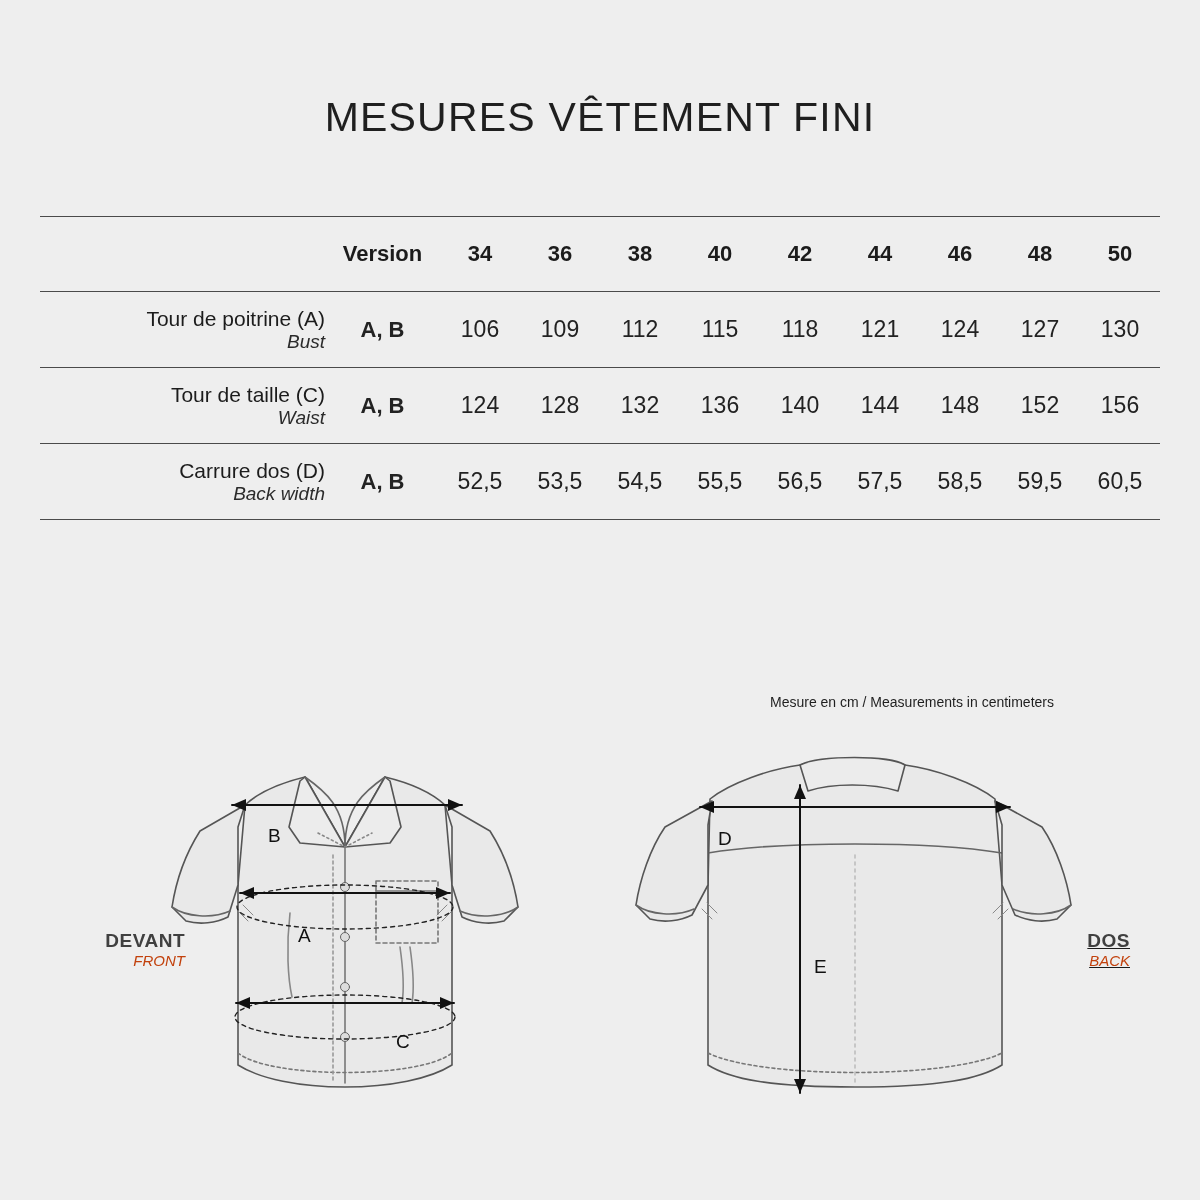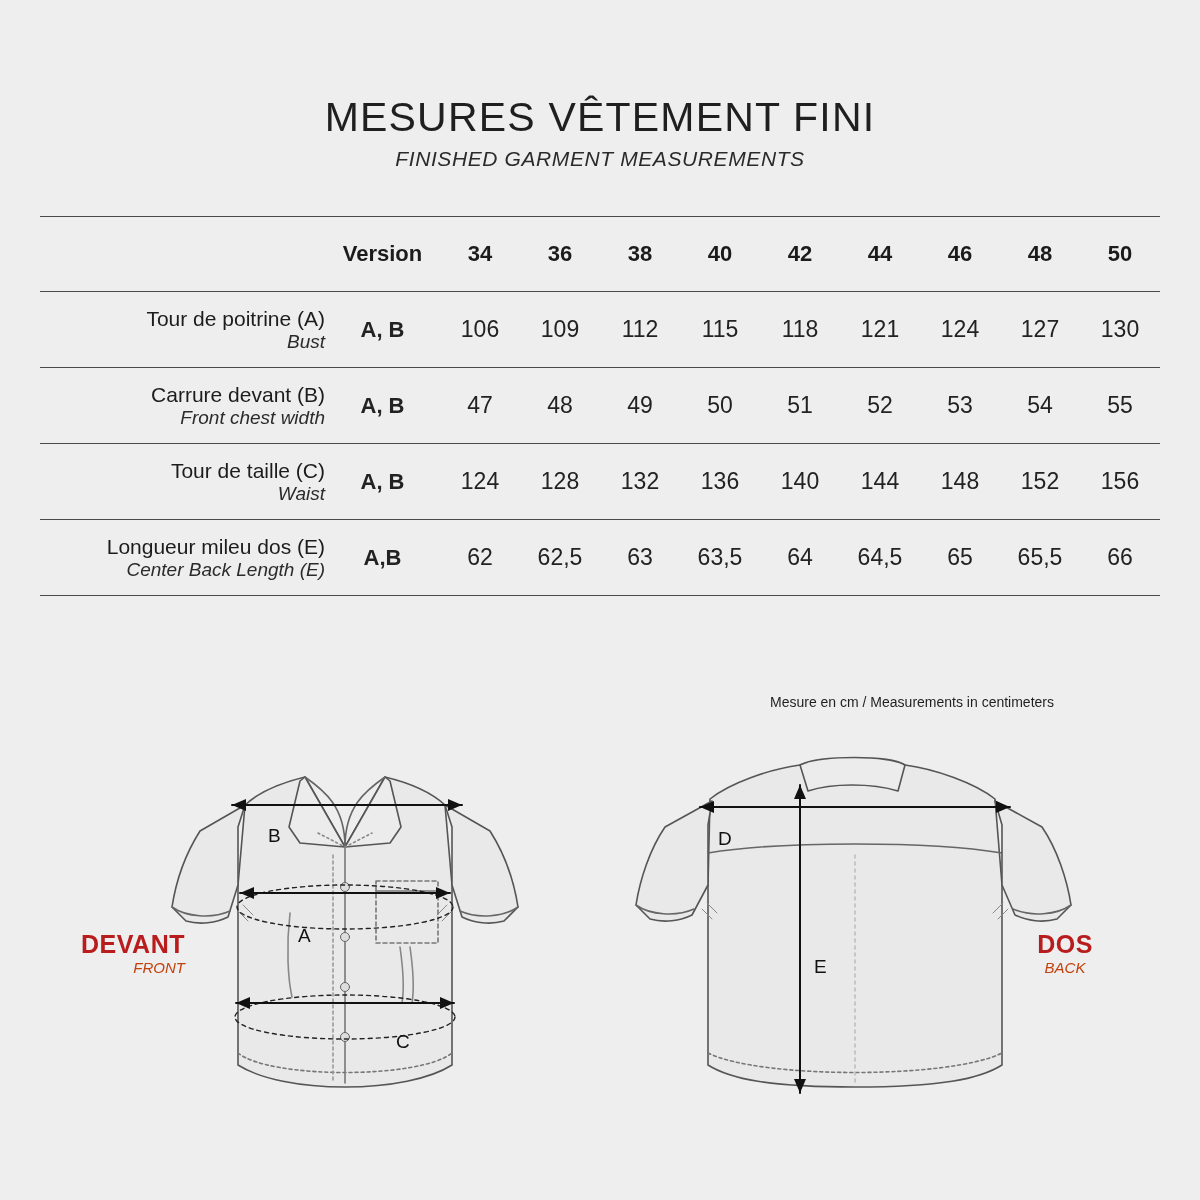--- a/index.html
+++ b/index.html
@@ -125,48 +125,47 @@
     left: 0;
     width: 1200px;
     height: 420px;
   }
   .side-label {
     position: absolute;
     text-align: right;
     line-height: 1.15;
   }
   .side-label.front { left: 70px; top: 930px; width: 115px; }
-  .side-label.back  { left: 1000px; top: 930px; width: 130px; text-align: center; }
+  .side-label.back  { left: 1000px; top: 930px; width: 130px; text-align: right; text-decoration: underline; }
   .side-label .big {
-    font-size: 25px;
+    font-size: 19px;
     font-weight: bold;
     letter-spacing: 0.5px;
     display: block;
-    color: #b91c1c;
+    color: #404040;
   }
   .side-label .small {
     font-size: 15px;
     font-style: italic;
     display: block;
     color: #c2410c;
   }
   .dim-letter {
     font-size: 19px;
     font-weight: 500;
     fill: #111;
   }
 </style>
 </head>
 <body>
 
 <div class="page">
 
   <div class="title-block">
     <div class="main-title">MESURES VÊTEMENT FINI</div>
-    <div class="sub-title">FINISHED GARMENT MEASUREMENTS</div>
   </div>
 
   <div class="table-wrap">
     <table class="measure">
       <colgroup>
         <col class="col-label">
         <col class="col-version">
         <col class="col-size">
           <col class="col-size">
           <col class="col-size">
@@ -204,71 +203,55 @@
           <td>109</td>
           <td>112</td>
           <td>115</td>
           <td>118</td>
           <td>121</td>
           <td>124</td>
           <td>127</td>
           <td>130</td>
         </tr>
 
-        <tr>
-          <td class="row-label">
-            <span class="fr">Carrure devant (B)</span>
-            <span class="en">Front chest width</span>
-          </td>
-          <td class="version-cell">A, B</td>
-          <td>47</td>
-          <td>48</td>
-          <td>49</td>
-          <td>50</td>
-          <td>51</td>
-          <td>52</td>
-          <td>53</td>
-          <td>54</td>
-          <td>55</td>
-        </tr>
 
         <tr>
           <td class="row-label">
             <span class="fr">Tour de taille (C)</span>
             <span class="en">Waist</span>
           </td>
           <td class="version-cell">A, B</td>
           <td>124</td>
           <td>128</td>
           <td>132</td>
           <td>136</td>
           <td>140</td>
           <td>144</td>
           <td>148</td>
           <td>152</td>
           <td>156</td>
         </tr>
 
-
         <tr>
           <td class="row-label">
-            <span class="fr">Longueur mileu dos (E)</span>
-            <span class="en">Center Back Length (E)</span>
+            <span class="fr">Carrure dos (D)</span>
+            <span class="en">Back width</span>
           </td>
-          <td class="version-cell">A,B</td>
-          <td>62</td>
-          <td>62,5</td>
-          <td>63</td>
-          <td>63,5</td>
-          <td>64</td>
-          <td>64,5</td>
-          <td>65</td>
-          <td>65,5</td>
-          <td>66</td>
+          <td class="version-cell">A, B</td>
+          <td>52,5</td>
+          <td>53,5</td>
+          <td>54,5</td>
+          <td>55,5</td>
+          <td>56,5</td>
+          <td>57,5</td>
+          <td>58,5</td>
+          <td>59,5</td>
+          <td>60,5</td>
         </tr>
+
       </tbody>
     </table>
   </div>
 
   <div class="unit-note">Mesure en cm / Measurements in centimeters</div>
 
   <div class="side-label front">
     <span class="big">DEVANT</span>
     <span class="small">FRONT</span>
   </div>

